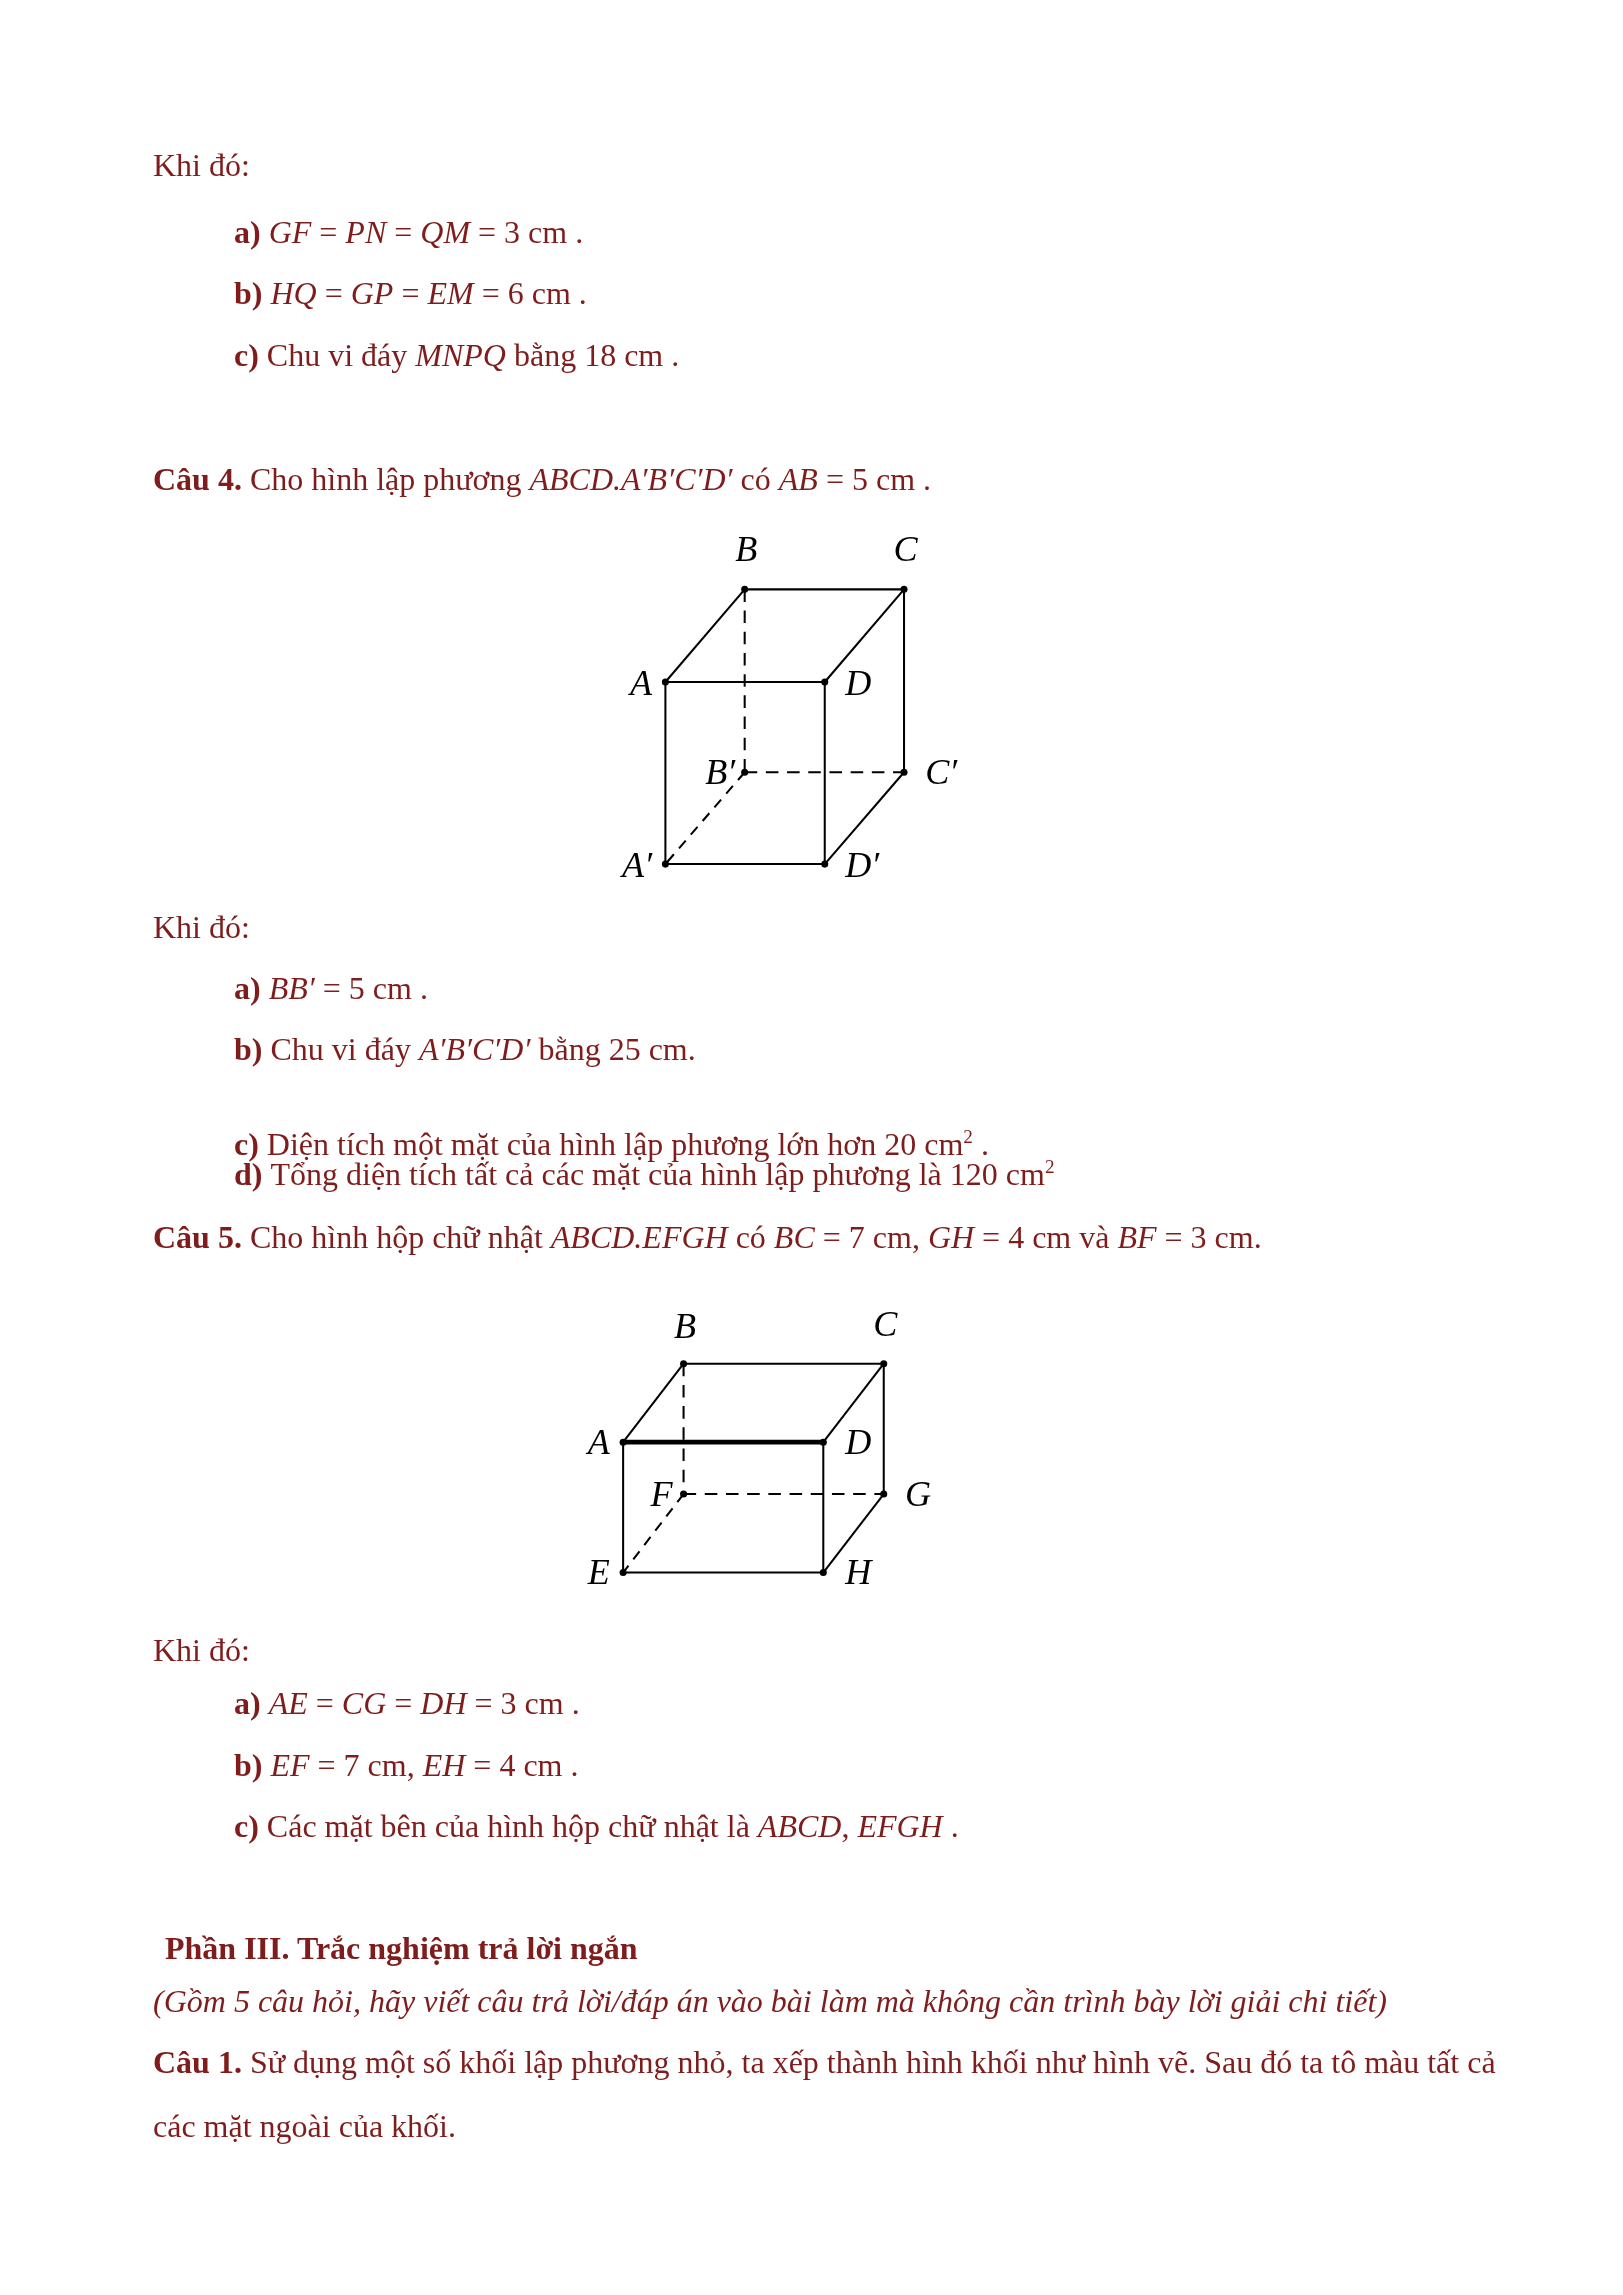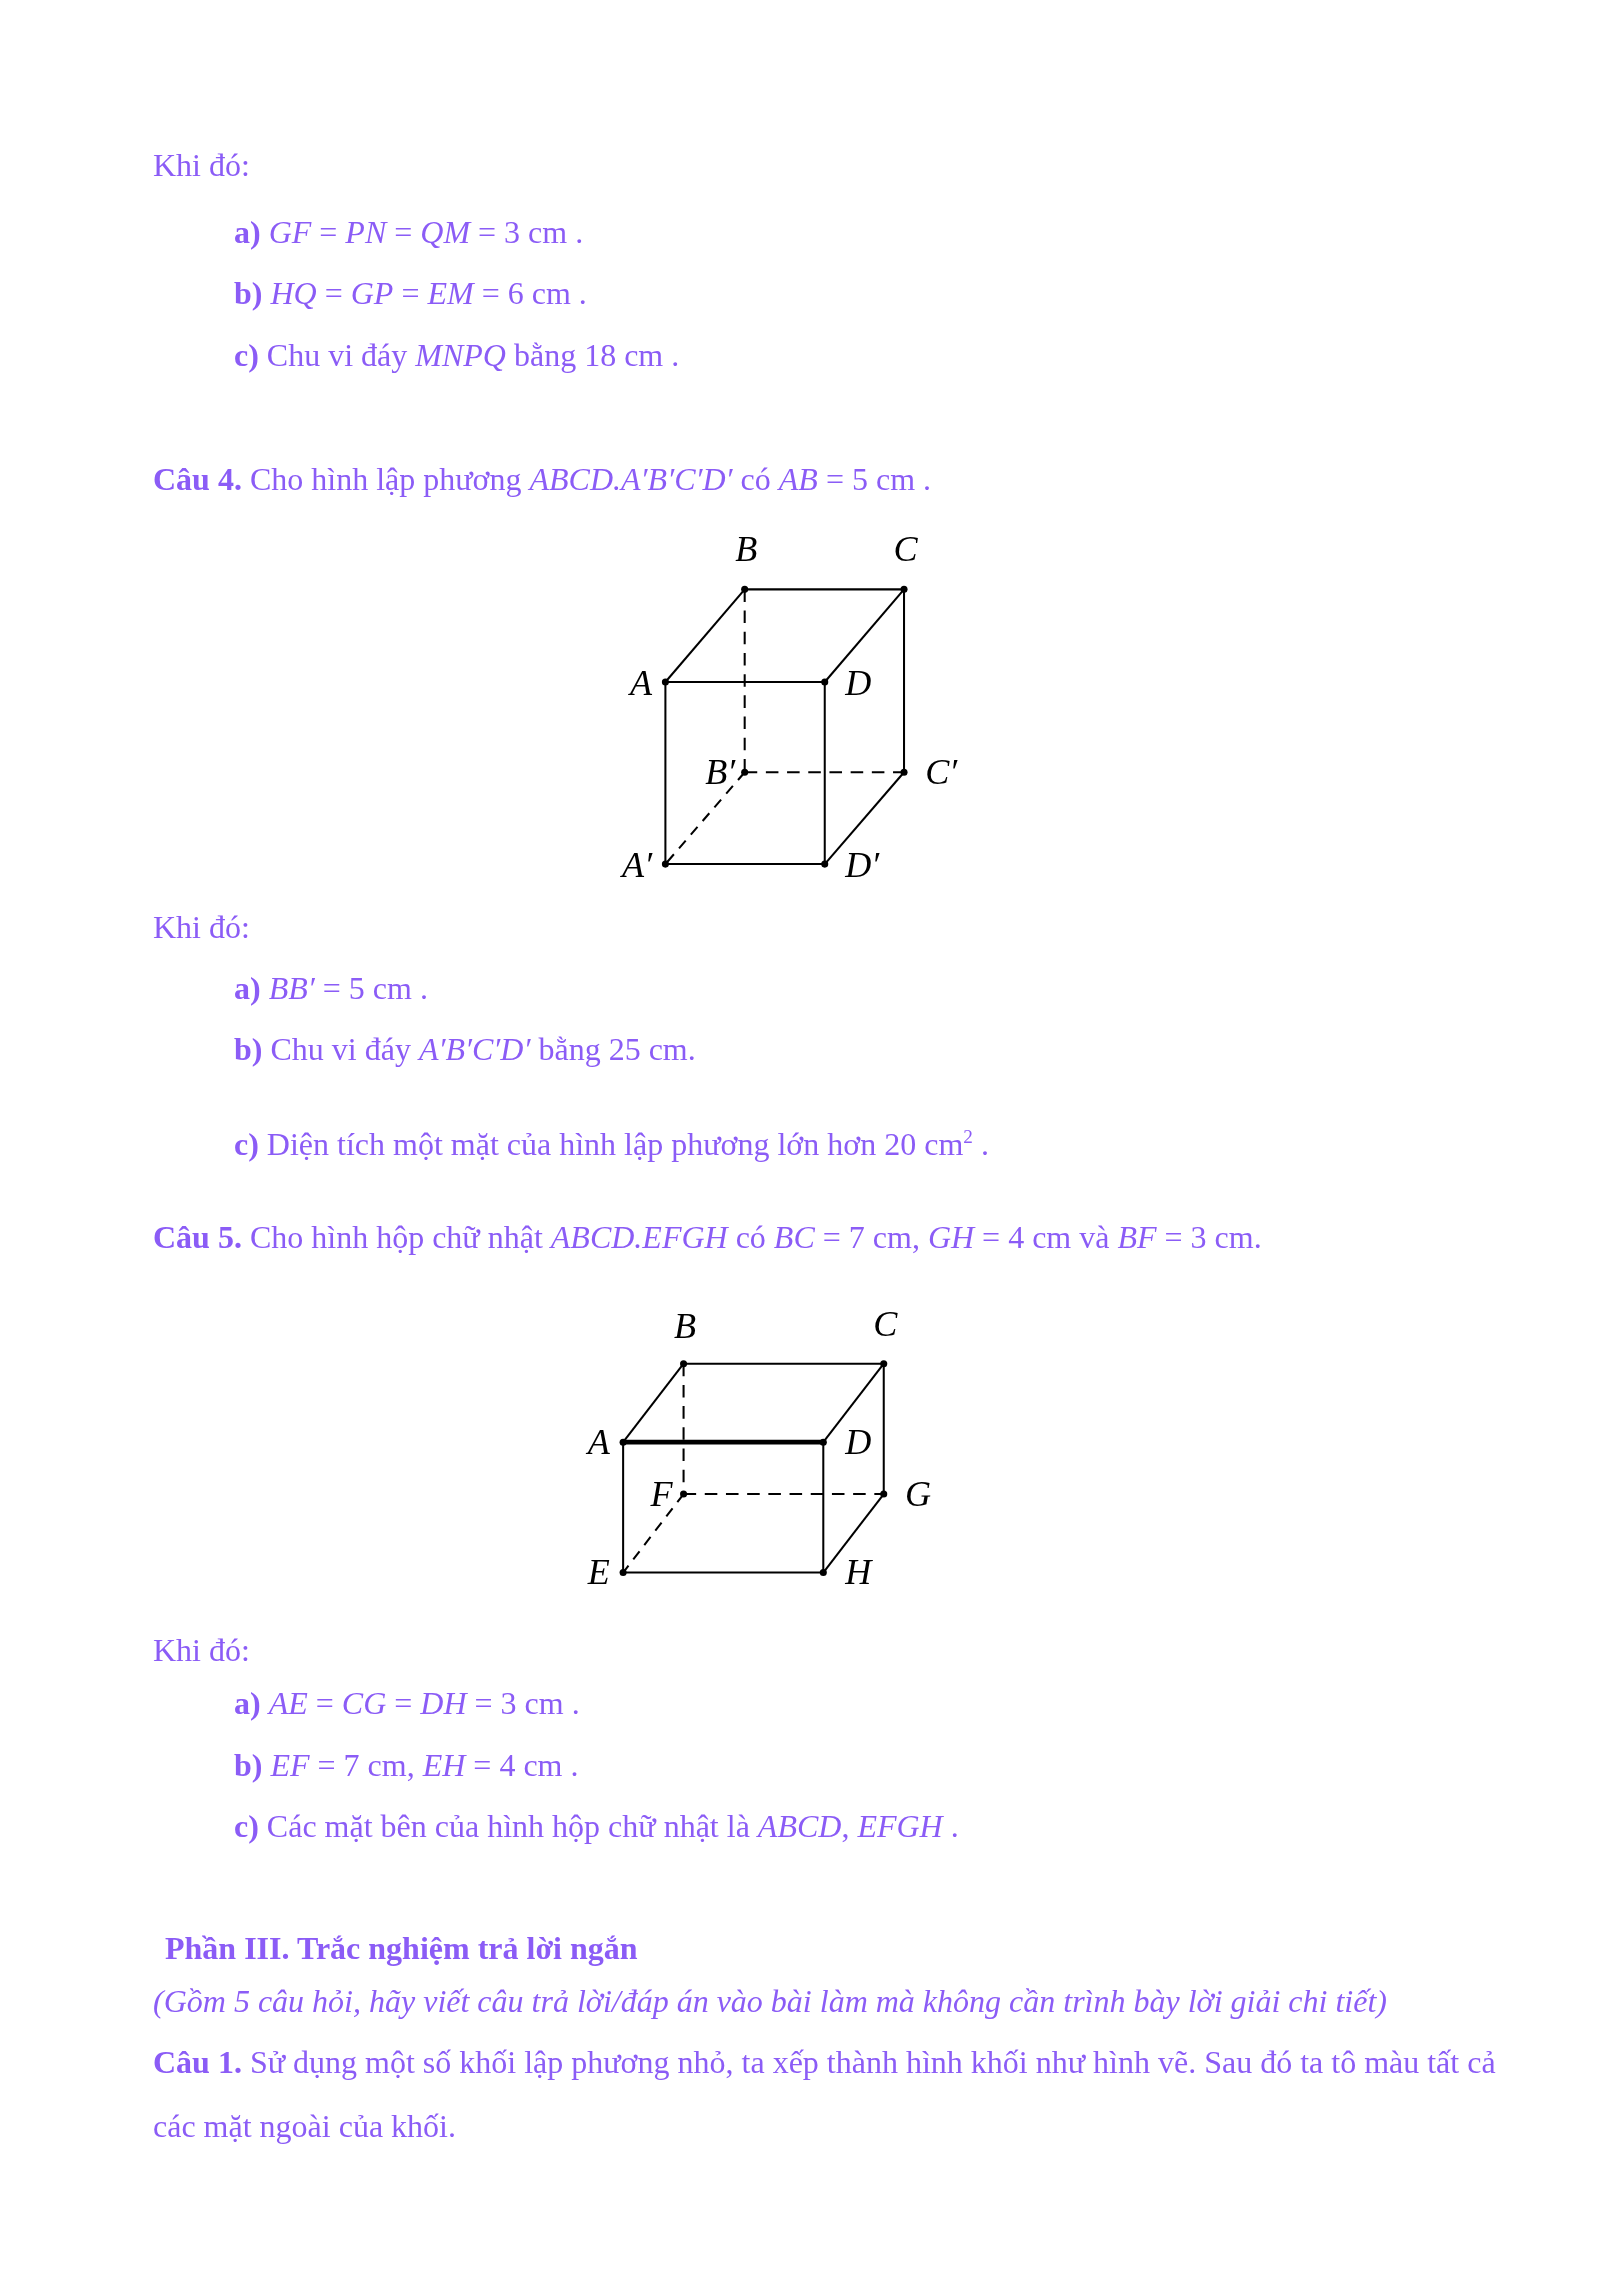--- a/index.html
+++ b/index.html
@@ -2,21 +2,21 @@
 <html lang="vi" style="font-size:12.6px"><head>
 <meta charset="utf-8">
 <style>
   html,body{margin:0;padding:0;background:#e8e8e8;}
   .page{
     position:relative;
     width:1623px;height:2295px;
     background:#ffffff;
     font-family:"Liberation Serif","DejaVu Serif",serif;
     font-size:32px;
-    color:#8b5cf6;
+    color:#7f1d1d;
     overflow:hidden;
   }
   .line{position:absolute;left:153px;white-space:nowrap;line-height:1.25;}
   .indent{left:234px;}
   .s-b{font-weight:bold;}
   .s-i{font-style:italic;}
   .s-p{font-style:normal;}
   sup.s-sup{font-size:60%;line-height:0;}
   .heading{font-weight:bold;margin-left:12px;}
   .note{font-style:italic;}
@@ -78,20 +78,21 @@
       <text x="428" y="330" text-anchor="start">C′</text>
       <text x="80" y="448" text-anchor="end">A′</text>
       <text x="326" y="448" text-anchor="start">D′</text>
     </g>
   </svg>
 
   <div class="line" style="top:907px">Khi đó:</div>
   <div class="line indent" style="top:968px"><span class="s-b">a) </span><span class="s-i">BB′</span><span class="s-p"> = 5 cm .</span></div>
   <div class="line indent" style="top:1029px"><span class="s-b">b) </span><span class="s-p">Chu vi đáy </span><span class="s-i">A′B′C′D′</span><span class="s-p"> bằng 25 cm.</span></div>
   <div class="line indent" style="top:1124px"><span class="s-b">c) </span><span class="s-p">Diện tích một mặt của hình lập phương lớn hơn 20 cm</span><sup class="s-sup">2</sup><span class="s-p"> .</span></div>
+  <div class="line indent" style="top:1154px"><span class="s-b">d) </span><span class="s-p">Tổng diện tích tất cả các mặt của hình lập phương là 120 cm</span><sup class="s-sup">2</sup></div>
   <div class="line" style="top:1217px"><span class="s-b">Câu 5. </span><span class="s-p">Cho hình hộp chữ nhật </span><span class="s-i">ABCD.EFGH</span><span class="s-p"> có </span><span class="s-i">BC</span><span class="s-p"> = 7 cm, </span><span class="s-i">GH</span><span class="s-p"> = 4 cm và </span><span class="s-i">BF</span><span class="s-p"> = 3 cm.</span></div>
 
   <svg class="fig" style="left:572px;top:1297px;font-size:41px" width="377" height="314" viewBox="0 0 480 400">
     <g>
       <path class="edge-dash" d="M142 85 L142 251"></path>
       <path class="edge-dash" d="M142 251 L397 251"></path>
       <path class="edge-dash-diag" d="M142 251 L65 351"></path>
     </g>
     <g>
       <path class="edge" d="M142 85 L397 85"></path>

